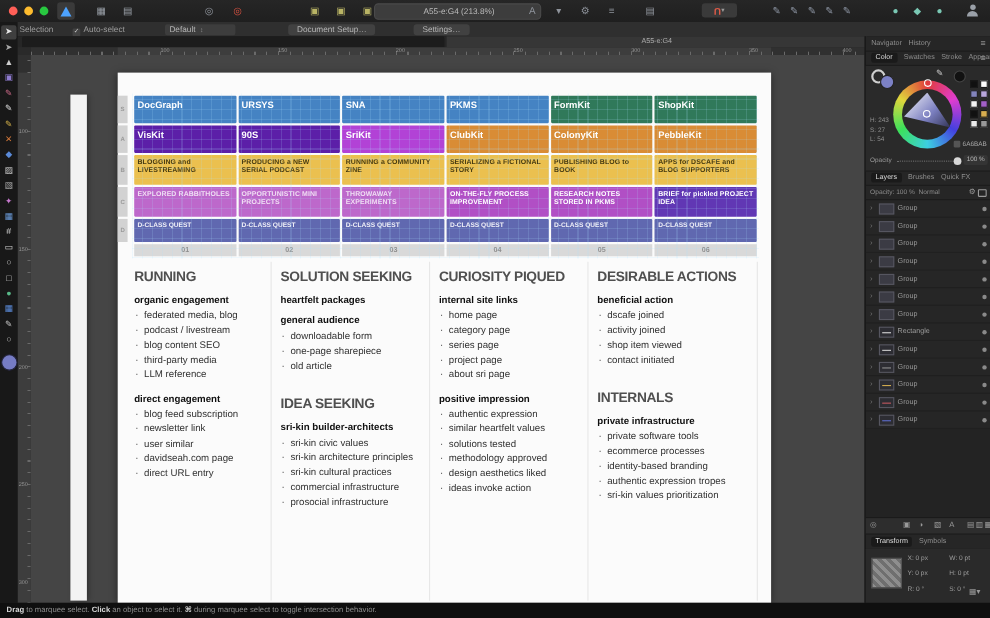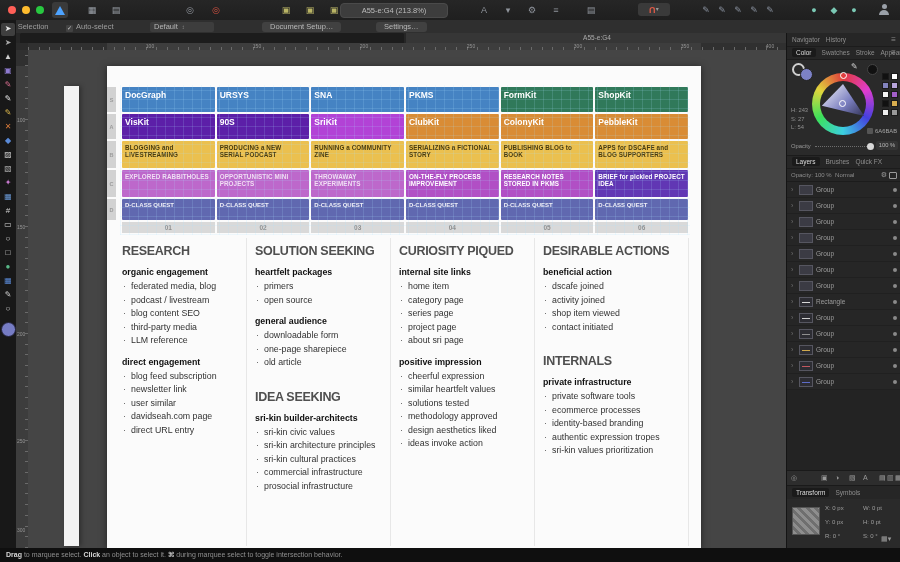--- a/index.html
+++ b/index.html
@@ -4,21 +4,21 @@
 <style>
   html,body{margin:0;padding:0;background:#111;}
   .screen{position:relative;width:900px;height:562px;background:#2b2b2b;overflow:hidden;
     font-family:"Liberation Sans","DejaVu Sans",sans-serif;-webkit-font-smoothing:antialiased;}
   
   .titlebar{position:absolute;left:0;top:0;right:0;height:20px;background:linear-gradient(#262626,#1f1f1f);border-bottom:1px solid #101010;}
   .light{position:absolute;top:6px;width:8px;height:8px;border-radius:50%;}
   .appicon{position:absolute;left:52px;top:2px;width:16px;height:16px;background:#3a3a3a;border-radius:3px;display:flex;align-items:center;justify-content:center;}
   .appicon .tri{width:0;height:0;border-left:5px solid transparent;border-right:5px solid transparent;border-bottom:9px solid #4da3ff;}
   .tbicon{position:absolute;top:3px;width:16px;height:14px;font-size:9px;line-height:14px;text-align:center;color:#8f949c;}
-  .pill{position:absolute;left:340px;top:3px;width:106px;height:13px;background:#3d3d3d;border:1px solid #4a4a4a;border-radius:4px;color:#bcbcbc;font-size:7.5px;text-align:center;line-height:13px;}
+  .pill{position:absolute;left:340px;top:3px;width:106px;height:13px;background:#3d3d3d;border:1px solid #4a4a4a;border-radius:4px;color:#bcbcbc;font-size:7.5px;text-align:left;line-height:13px;padding-left:44px;}
   .magnet{position:absolute;left:638px;top:3px;width:32px;height:13px;background:#3a3a3a;border-radius:3px;color:#dd5a47;font-size:9px;font-weight:bold;text-align:center;line-height:13px;}
   .magnet i{font-style:normal;display:inline-block;transform:rotate(180deg);}
   .magnet b{color:#9a9a9a;font-size:6px;vertical-align:1px;}
   .person{position:absolute;left:878px;top:4px;width:12px;height:12px;}
   .person:before{content:"";position:absolute;left:3.5px;top:0;width:5px;height:5px;border-radius:50%;background:#9aa0a8;}
   .person:after{content:"";position:absolute;left:1px;top:6px;width:10px;height:5px;border-radius:5px 5px 0 0;background:#9aa0a8;}
   
   .contextbar{position:absolute;left:0;top:20px;right:0;height:13px;background:#2f2f2f;border-bottom:1px solid #181818;font-size:7.5px;color:#9e9e9e;}
   .ctx{position:absolute;top:0;line-height:13px;white-space:nowrap;}
   .chk{display:inline-block;width:7px;height:7px;background:#424242;border-radius:1px;color:#cfcfcf;font-size:6px;line-height:7px;text-align:center;margin-right:3px;vertical-align:-1px;}
@@ -253,21 +253,21 @@
       <div class="gridoverlay"></div>
       <div class="guides">
           <div class="guide" style="left: 139px;"></div>
           <div class="guide" style="left: 283px;"></div>
           <div class="guide" style="left: 427px;"></div>
           <div class="guide" style="left: 581px;"></div>
         </div>
       <div class="cols">
           <div class="col" style="left: 15px;">
             <div>
-              <h3>RESEARCH</h3>
+              <h3>RUNNING</h3>
               <div class="grp">
                 <h4>organic engagement</h4>
                 <ul>
                   <li>federated media, blog</li>
                   <li>podcast / livestream</li>
                   <li>blog content SEO</li>
                   <li>third-party media</li>
                   <li>LLM reference</li>
                 </ul>
               </div>
@@ -281,24 +281,20 @@
                   <li>direct URL entry</li>
                 </ul>
               </div>
             </div>
           </div>
           <div class="col" style="left: 148px;">
             <div>
               <h3>SOLUTION SEEKING</h3>
               <div class="grp">
                 <h4>heartfelt packages</h4>
-                <ul>
-                  <li>primers</li>
-                  <li>open source</li>
-                </ul>
               </div>
               <div class="grp">
                 <h4>general audience</h4>
                 <ul>
                   <li>downloadable form</li>
                   <li>one-page sharepiece</li>
                   <li>old article</li>
                 </ul>
               </div>
             </div>
@@ -315,31 +311,31 @@
                 </ul>
               </div>
             </div>
           </div>
           <div class="col" style="left: 292px;">
             <div>
               <h3>CURIOSITY PIQUED</h3>
               <div class="grp">
                 <h4>internal site links</h4>
                 <ul>
-                  <li>home item</li>
+                  <li>home page</li>
                   <li>category page</li>
                   <li>series page</li>
                   <li>project page</li>
                   <li>about sri page</li>
                 </ul>
               </div>
               <div class="grp">
                 <h4>positive impression</h4>
                 <ul>
-                  <li>cheerful expression</li>
+                  <li>authentic expression</li>
                   <li>similar heartfelt values</li>
                   <li>solutions tested</li>
                   <li>methodology approved</li>
                   <li>design aesthetics liked</li>
                   <li>ideas invoke action</li>
                 </ul>
               </div>
             </div>
           </div>
           <div class="col" style="left: 436px;">

